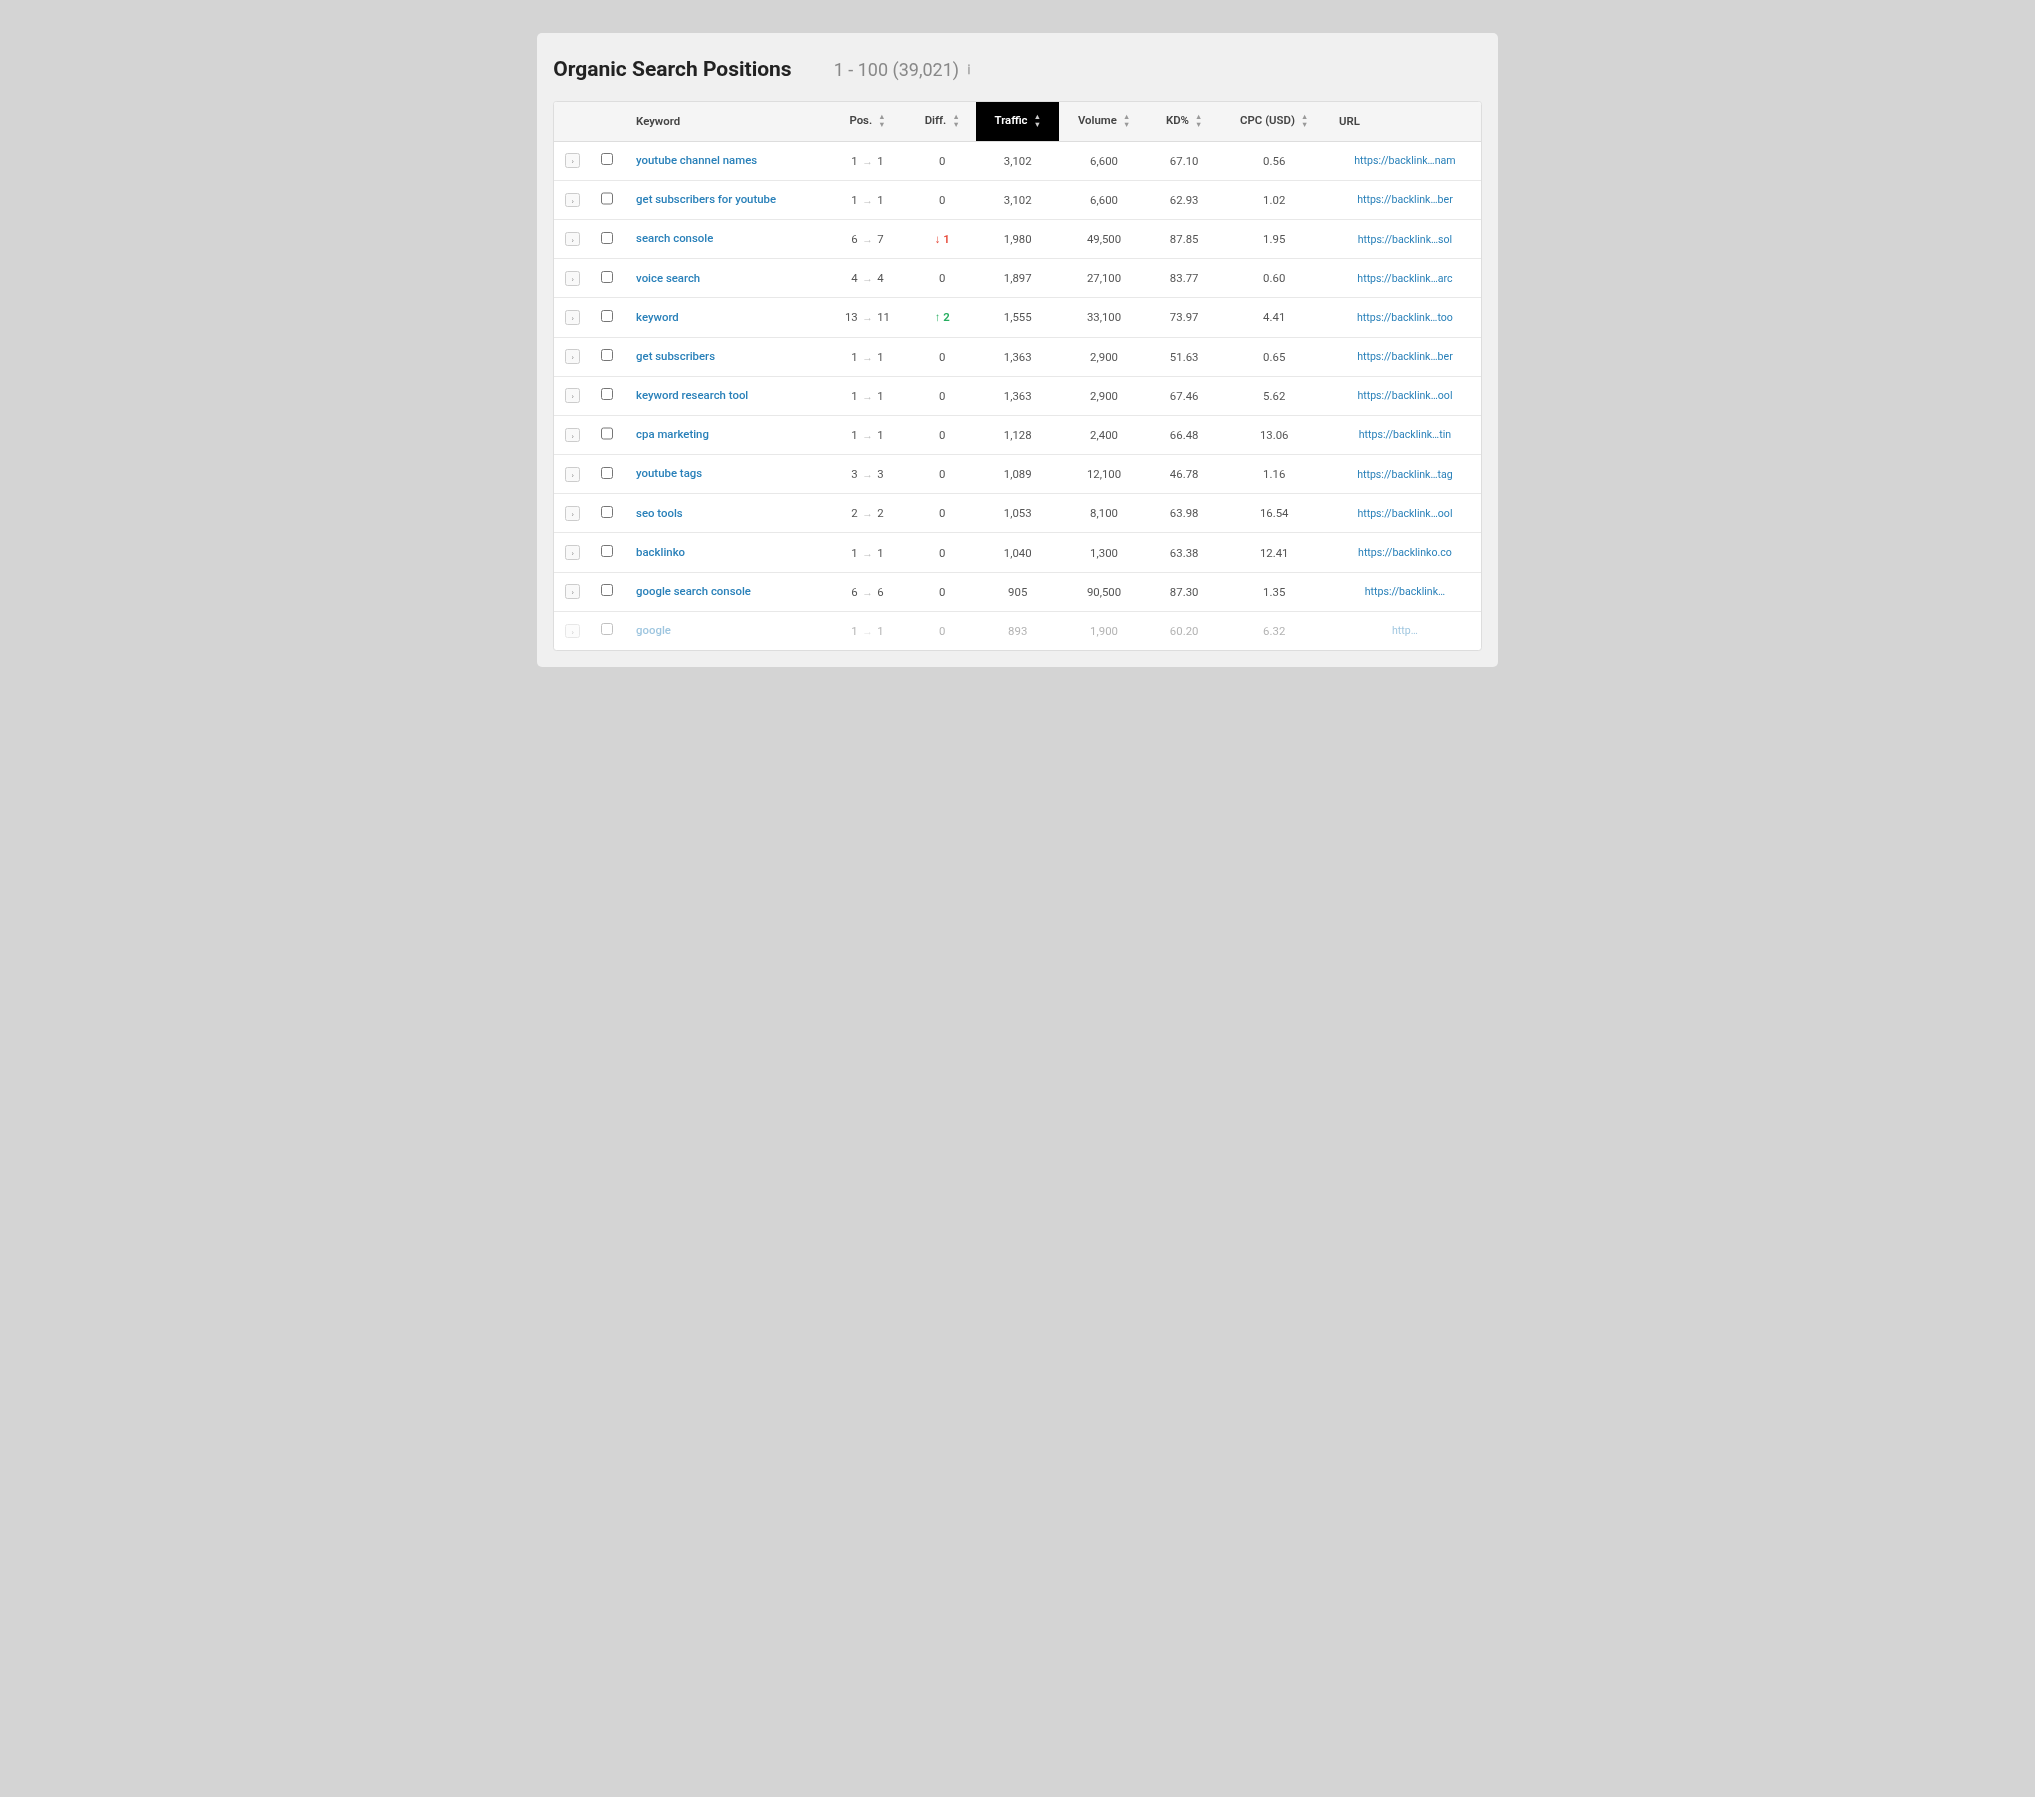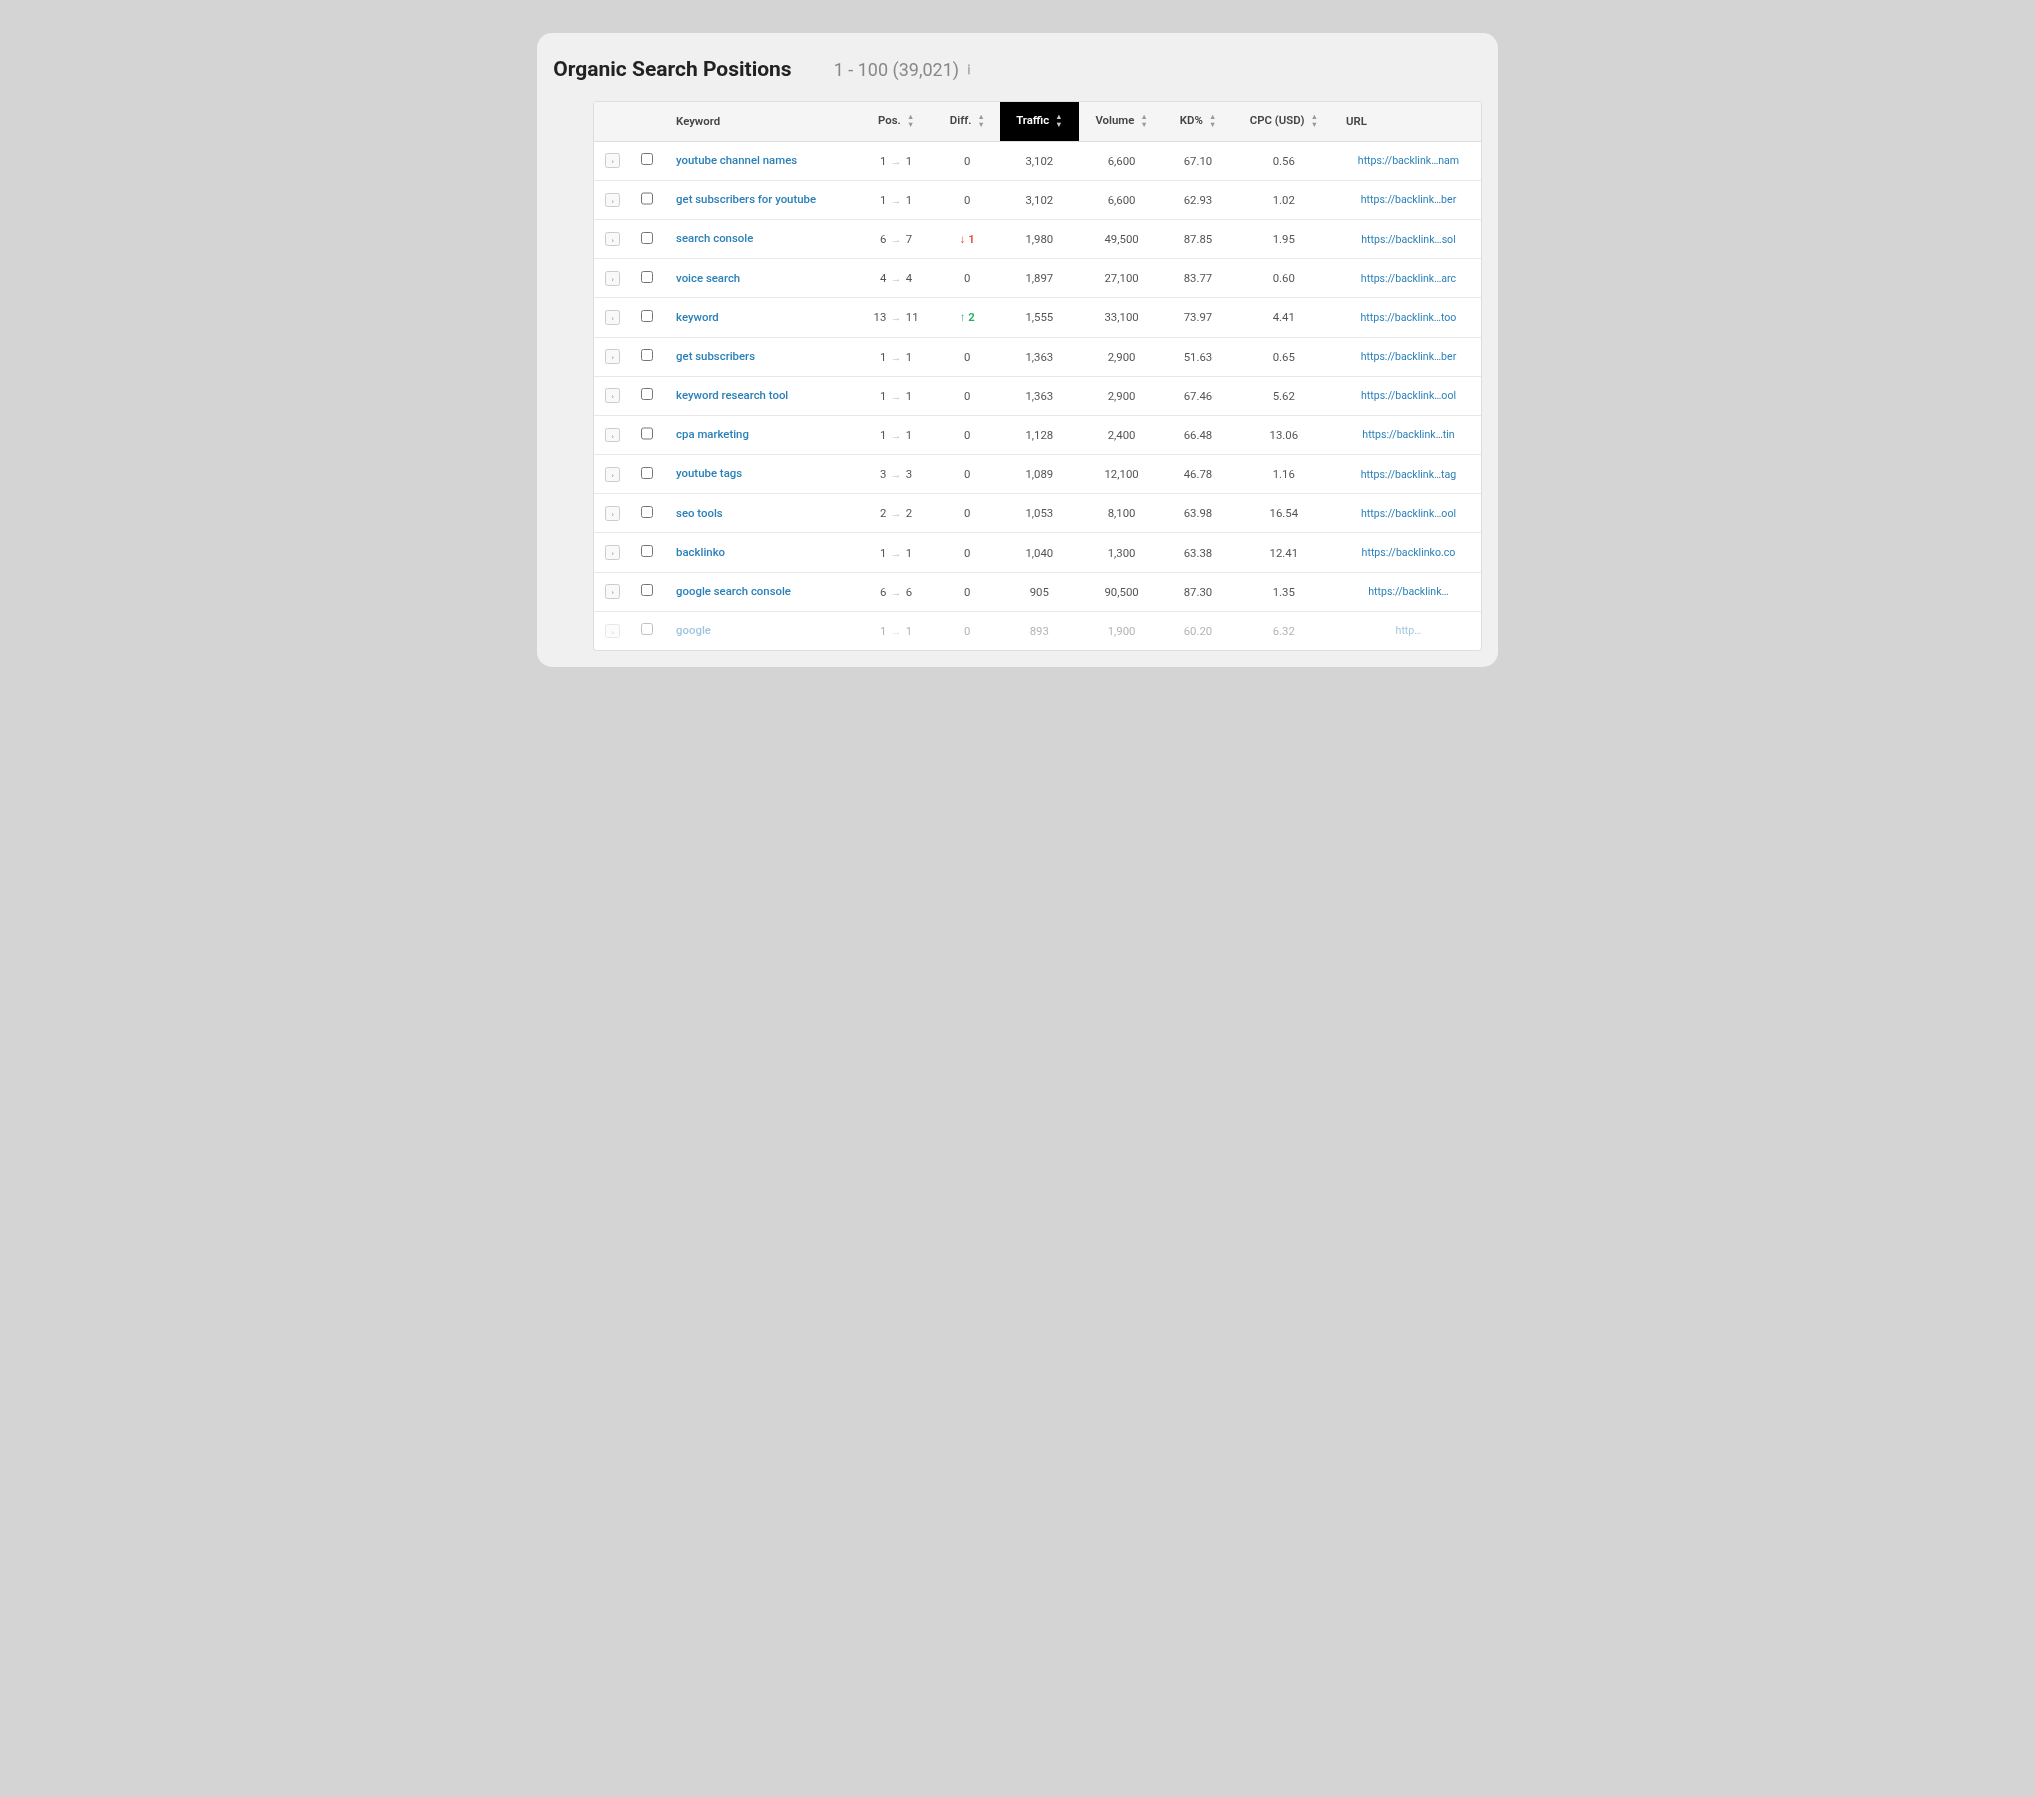--- a/index.html
+++ b/index.html
@@ -4,21 +4,21 @@
   <style>
     * { box-sizing: border-box; margin: 0; padding: 0; }
     body {
       font-family: -apple-system, BlinkMacSystemFont, 'Segoe UI', Roboto, sans-serif;
       background: #d4d4d4;
       padding: 33px;
       min-height: 100vh;
     }
     .container {
       background: #f0f0f0;
-      border-radius: 15px;
+      border-radius: 5px;
       padding: 24.4px 16.3px 16.3px 16.3px;
       max-width: 961px;
       margin: 0 auto;
     }
     .page-title {
       font-size: 21px;
       font-weight: 700;
       color: #222;
       margin-bottom: 19.5px;
       display: flex;
@@ -34,21 +34,20 @@
     .info-icon {
       font-size: 13px;
       color: #aaa;
       cursor: pointer;
     }
     .table-wrapper {
       background: #fff;
       border-radius: 3.3px;
       overflow: hidden;
       border: 0.8px solid #ddd;
-      margin-left: 40px;
     }
     table {
       width: 100%;
       border-collapse: collapse;
       font-size: 12.2px;
     }
     thead tr {
       background: #f5f5f5;
       border-bottom: 1.6px solid #ddd;
     }

